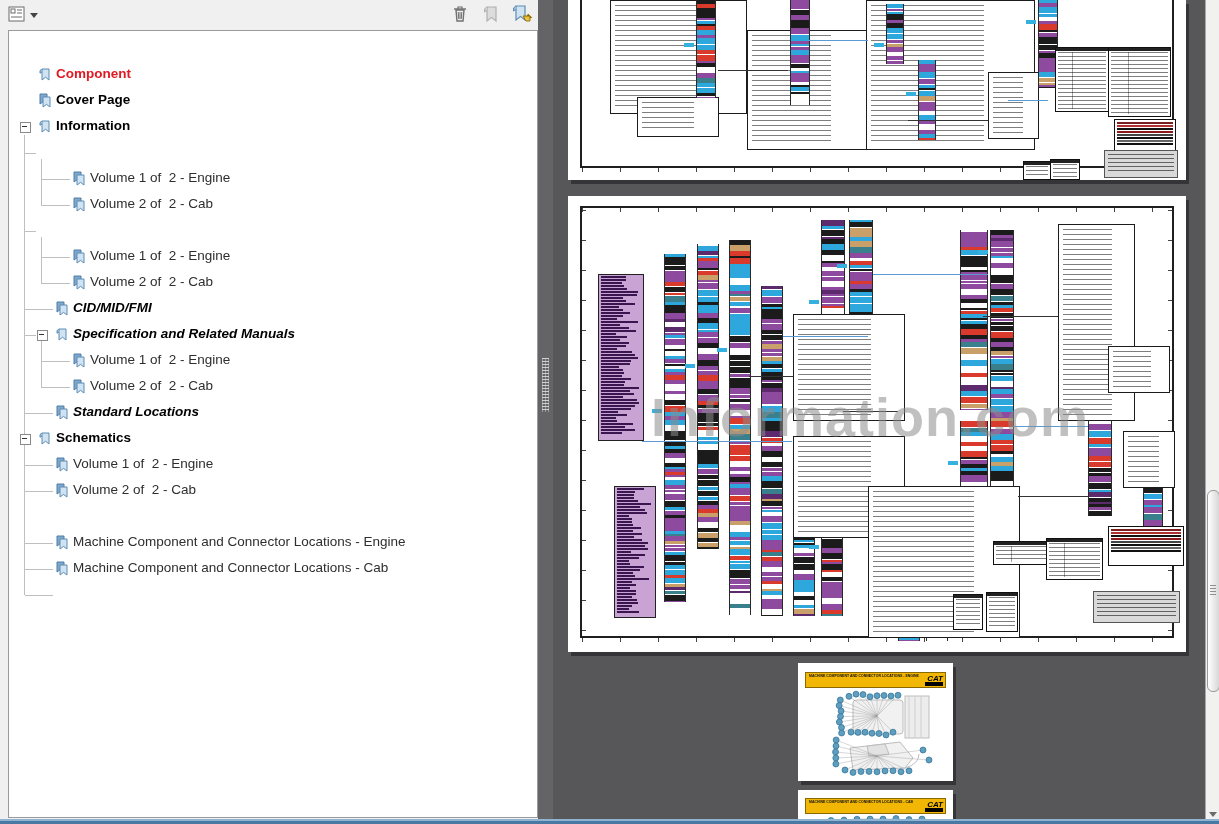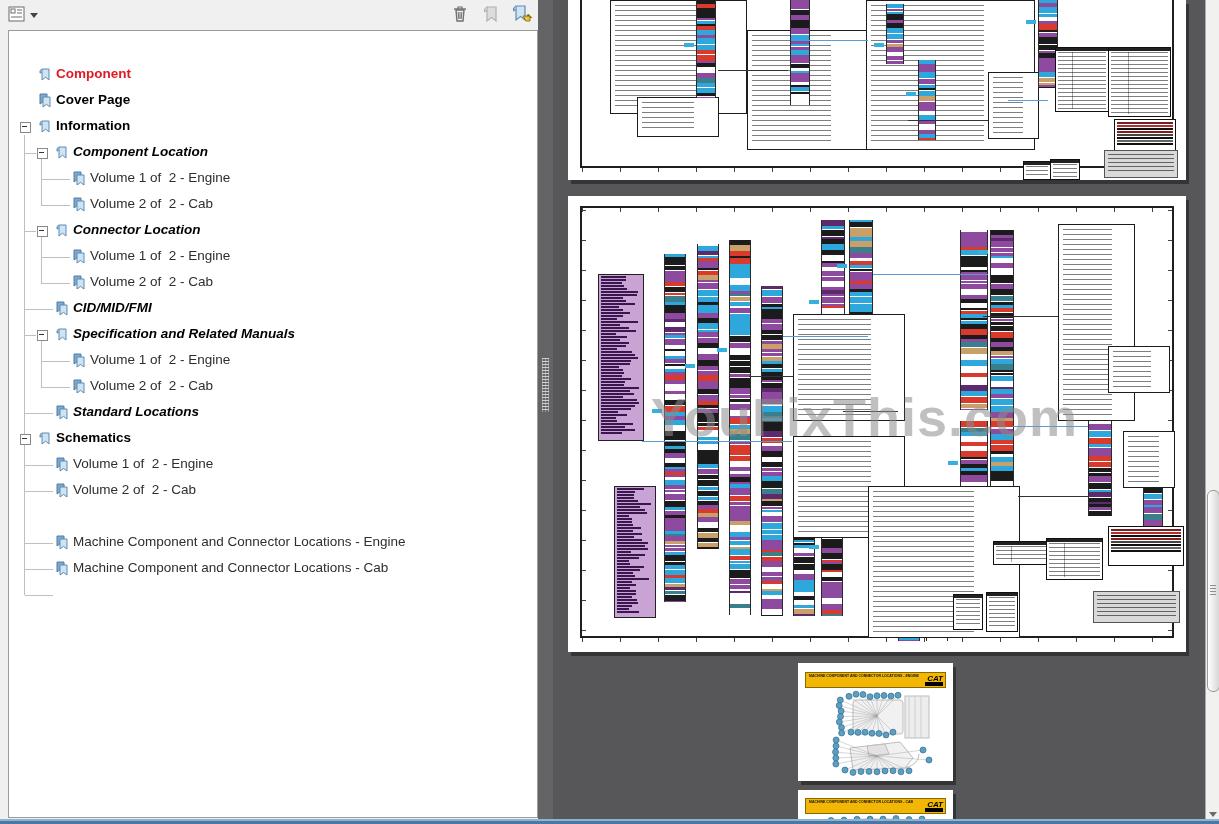--- a/index.html
+++ b/index.html
@@ -148,49 +148,33 @@
           <span class="bm-label st-bold" style="left:47px;">Cover Page</span>
         </div>
         <div class="bm-row" style="top:83px;">
           <span class="exp-box" style="left:11px;top:8px;"></span>
           <span class="bm-ico" style="left:28px;top:5px;"><svg width="15" height="15" viewBox="0 0 15 15">
               <path d="M5 2 h7 v11 l-3.5 -2.8 L5 13 Z" fill="#cfe3f3" stroke="#5f8cb3"></path>
               <path d="M5 2 l-2 1.6 v2.6 l2 -1.3" fill="#9fc0dc" stroke="#5f8cb3"></path>
             </svg></span>
           <span class="bm-label st-bold" style="left:47px;">Information</span>
         </div>
-        <div class="bm-row" style="top:109px;">
-          <span class="exp-box" style="left:28px;top:8px;"></span>
-          <span class="bm-ico" style="left:45px;top:5px;"><svg width="15" height="15" viewBox="0 0 15 15">
-              <path d="M5 2 h7 v11 l-3.5 -2.8 L5 13 Z" fill="#cfe3f3" stroke="#5f8cb3"></path>
-              <path d="M5 2 l-2 1.6 v2.6 l2 -1.3" fill="#9fc0dc" stroke="#5f8cb3"></path>
-            </svg></span>
-          <span class="bm-label st-bolditalic" style="left:64px;">Component Location</span>
-        </div>
         <div class="bm-row" style="top:135px;">
           <span class="bm-ico" style="left:62px;top:5px;"><svg width="15" height="15" viewBox="0 0 15 15">
               <path d="M3 1 h7 v10 l-3.5 -2.6 L3 11 Z" fill="#7fa8cc" stroke="#4f7ca6"></path>
               <path d="M6 4 h7 v10 l-3.5 -2.6 L6 14 Z" fill="#cfe3f3" stroke="#5f8cb3"></path>
             </svg></span>
           <span class="bm-label st-leaf" style="left:81px;">Volume 1 of  2 - Engine</span>
         </div>
         <div class="bm-row" style="top:161px;">
           <span class="bm-ico" style="left:62px;top:5px;"><svg width="15" height="15" viewBox="0 0 15 15">
               <path d="M3 1 h7 v10 l-3.5 -2.6 L3 11 Z" fill="#7fa8cc" stroke="#4f7ca6"></path>
               <path d="M6 4 h7 v10 l-3.5 -2.6 L6 14 Z" fill="#cfe3f3" stroke="#5f8cb3"></path>
             </svg></span>
           <span class="bm-label st-leaf" style="left:81px;">Volume 2 of  2 - Cab</span>
-        </div>
-        <div class="bm-row" style="top:187px;">
-          <span class="exp-box" style="left:28px;top:8px;"></span>
-          <span class="bm-ico" style="left:45px;top:5px;"><svg width="15" height="15" viewBox="0 0 15 15">
-              <path d="M5 2 h7 v11 l-3.5 -2.8 L5 13 Z" fill="#cfe3f3" stroke="#5f8cb3"></path>
-              <path d="M5 2 l-2 1.6 v2.6 l2 -1.3" fill="#9fc0dc" stroke="#5f8cb3"></path>
-            </svg></span>
-          <span class="bm-label st-bolditalic" style="left:64px;">Connector Location</span>
         </div>
         <div class="bm-row" style="top:213px;">
           <span class="bm-ico" style="left:62px;top:5px;"><svg width="15" height="15" viewBox="0 0 15 15">
               <path d="M3 1 h7 v10 l-3.5 -2.6 L3 11 Z" fill="#7fa8cc" stroke="#4f7ca6"></path>
               <path d="M6 4 h7 v10 l-3.5 -2.6 L6 14 Z" fill="#cfe3f3" stroke="#5f8cb3"></path>
             </svg></span>
           <span class="bm-label st-leaf" style="left:81px;">Volume 1 of  2 - Engine</span>
         </div>
         <div class="bm-row" style="top:239px;">
           <span class="bm-ico" style="left:62px;top:5px;"><svg width="15" height="15" viewBox="0 0 15 15">
@@ -1770,21 +1754,21 @@
           <circle cx="39" cy="7.057936972239986" r="3" fill="#5e9fc0" stroke="#2e6f94" stroke-width="0.7"></circle>
           <circle cx="52" cy="6.191927353851497" r="3" fill="#5e9fc0" stroke="#2e6f94" stroke-width="0.7"></circle>
           <circle cx="65" cy="6.115257200552151" r="3" fill="#5e9fc0" stroke="#2e6f94" stroke-width="0.7"></circle>
           <circle cx="78" cy="6.115499976091087" r="3" fill="#5e9fc0" stroke="#2e6f94" stroke-width="0.7"></circle>
           <circle cx="91" cy="5.55695944535546" r="3" fill="#5e9fc0" stroke="#2e6f94" stroke-width="0.7"></circle>
           <circle cx="104" cy="6.559828602010384" r="3" fill="#5e9fc0" stroke="#2e6f94" stroke-width="0.7"></circle>
           <circle cx="117" cy="6.084523851051927" r="3" fill="#5e9fc0" stroke="#2e6f94" stroke-width="0.7"></circle>
         </svg>
     </div>
 
-    <div class="watermark">YouFixThis.com</div>
+    <div class="watermark">Information.com</div>
   </div>
 
   <div class="scrollbar">
     <div class="sthumb">
       <div class="gl"></div>
     </div>
     <div class="sb-down"></div>
   </div>
 
   <div class="bottom-line"></div>

